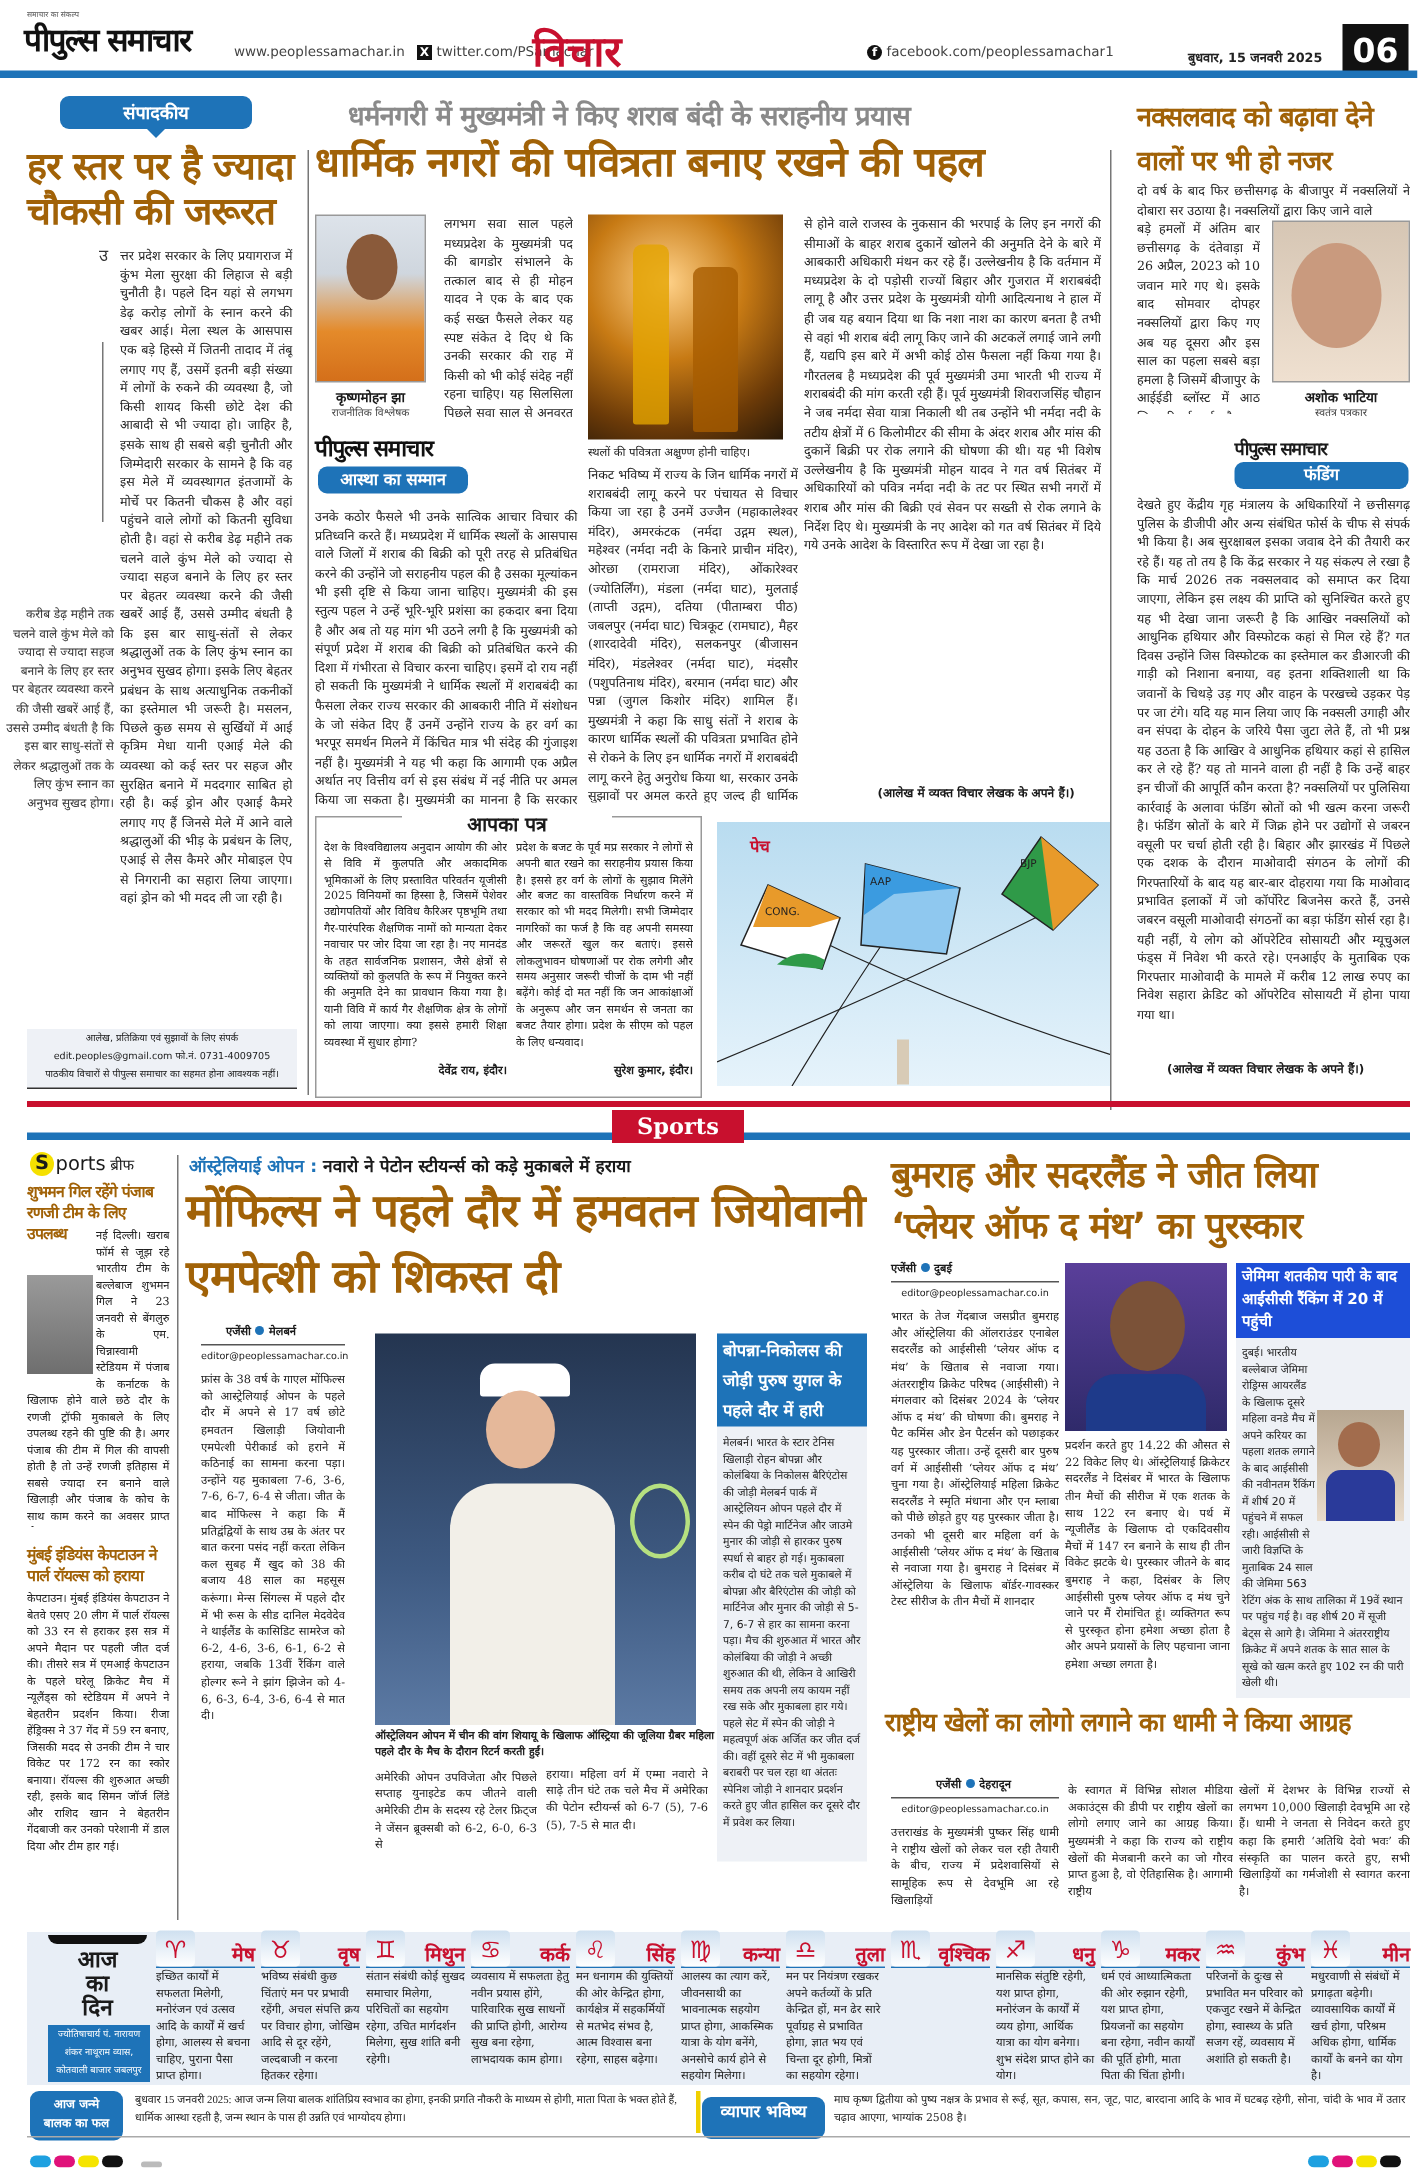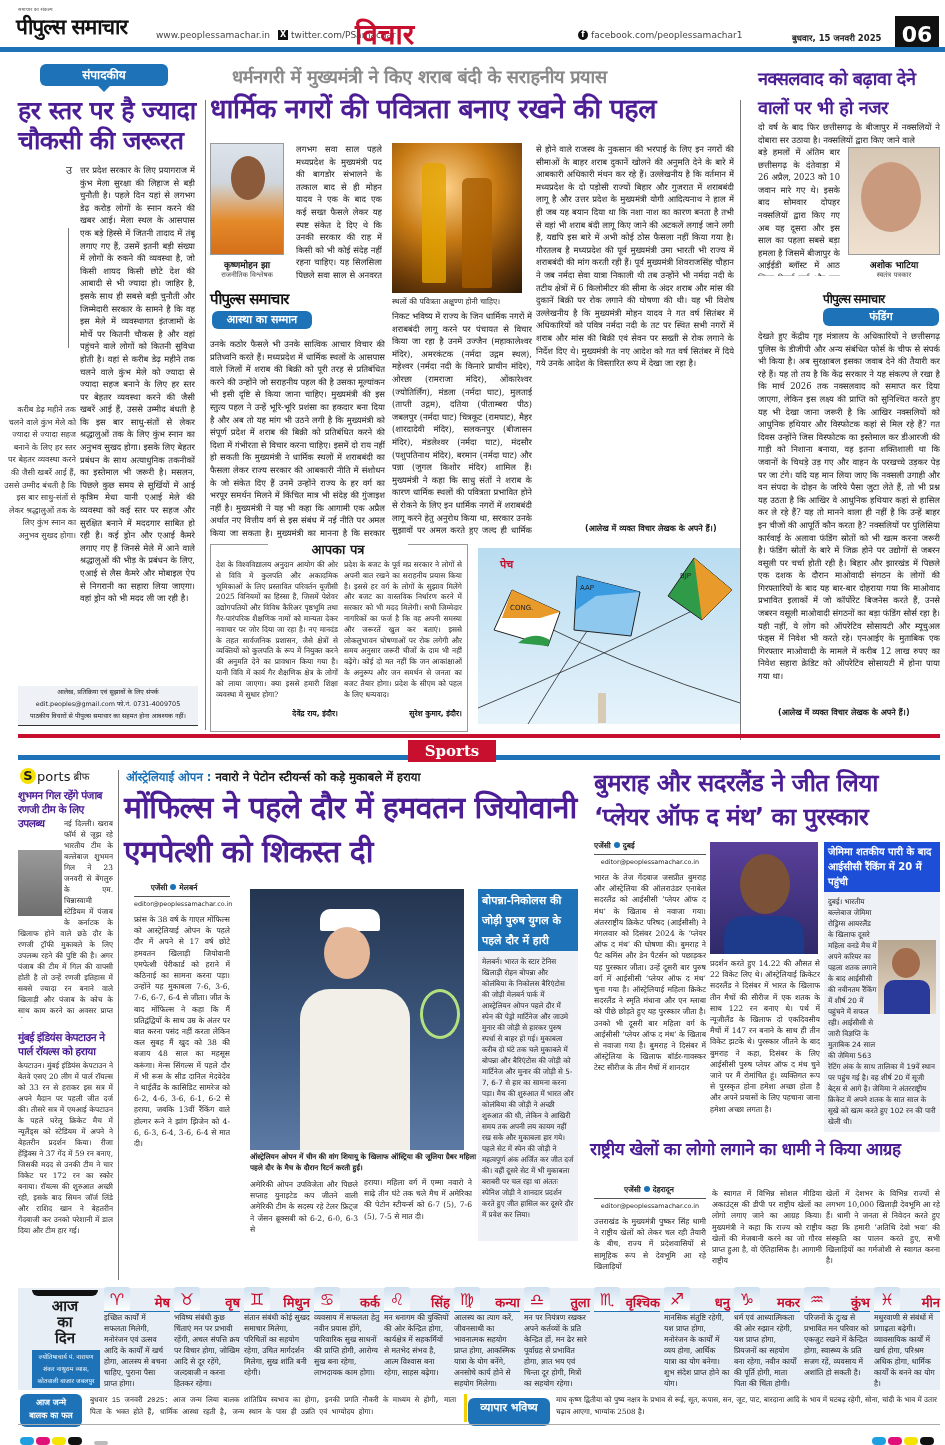--- a/index.html
+++ b/index.html
@@ -1,19 +1,19 @@
 <!DOCTYPE html>
 <html><head>
 <meta charset="utf-8">
 <style>
 *{box-sizing:border-box;margin:0;padding:0}
 body{width:945px;height:1445px;background:#fff;font-family:"DejaVu Sans",sans-serif;color:#1a1a1a;position:relative;overflow:hidden}
 .abs{position:absolute}
 .body-text{font-family:"DejaVu Serif",serif;font-size:8.4px;line-height:12.6px;text-align:justify;color:#222;overflow:hidden}
-.hd{font-family:"DejaVu Sans",sans-serif;font-weight:bold;color:#4c1d95;letter-spacing:-0.5px}
+.hd{font-family:"DejaVu Sans",sans-serif;font-weight:bold;color:#a16207;letter-spacing:-0.5px}
 
 .masthead{left:16px;top:12px;font-size:21px;font-weight:bold;color:#111;letter-spacing:-1px}
 .topline{left:0;top:47px;width:945px;height:5px;background:#1e73b8}
 .pagebox{left:895px;top:16px;width:44px;height:36px;background:#111;color:#fff;font-size:22px;font-weight:bold;display:flex;align-items:center;justify-content:center}
 .smallurl{font-size:9px;color:#444}
 .section{left:355px;top:14px;font-size:28px;font-weight:bold;color:#c8102e}
 
 .tag-blue{background:#1e73b8;color:#fff;border-radius:6px;text-align:center;font-weight:bold}
 .pill-blue{background:#1e73b8;color:#fff;border-radius:6px;font-weight:bold;text-align:center}
 .vline{background:#777;width:1px}
@@ -280,21 +280,21 @@
         <span>मीन</span>
       </div>
       <div class="zodiac">मधुरवाणी से संबंधों में प्रगाढ़ता बढ़ेगी। व्यावसायिक कार्यों में खर्च होगा, परिश्रम अधिक होगा, धार्मिक कार्यों के बनने का योग है।</div>
     </div>
 </div>
 
 <div class="abs pill-blue" style="left:20px;top:1394px;width:62px;height:33px;font-size:8px;line-height:13px;padding-top:2px">
   <div>आज जन्मे</div>
   <div>बालक का फल</div>
 </div>
-<div class="abs" style="left:90px;top:1394px;width:370px;font-family:Liberation Mono, monospace;font-size:7.2px;line-height:12px;color:#222">बुधवार 15 जनवरी 2025: आज जन्म लिया बालक शांतिप्रिय स्वभाव का होगा, इनकी प्रगति नौकरी के माध्यम से होगी, माता पिता के भक्त होते हैं, धार्मिक आस्था रहती है, जन्म स्थान के पास ही उन्नति एवं भाग्योदय होगा।</div>
+<div class="abs" style="left:90px;top:1394px;width:370px;font-family:Liberation Serif, serif;font-size:7.2px;line-height:12px;color:#222">बुधवार 15 जनवरी 2025: आज जन्म लिया बालक शांतिप्रिय स्वभाव का होगा, इनकी प्रगति नौकरी के माध्यम से होगी, माता पिता के भक्त होते हैं, धार्मिक आस्था रहती है, जन्म स्थान के पास ही उन्नति एवं भाग्योदय होगा।</div>
 <div class="abs" style="left:464px;top:1394px;width:3px;height:28px;background:#f0d000"></div>
 <div class="abs pill-blue" style="left:468px;top:1398px;width:82px;height:28px;font-size:11px;line-height:20px">व्यापार भविष्य</div>
 <div class="abs" style="left:556px;top:1394px;width:384px;font-family:'DejaVu Serif',serif;font-size:7.2px;line-height:12px;color:#222">माघ कृष्ण द्वितीया को पुष्य नक्षत्र के प्रभाव से रूई, सूत, कपास, सन, जूट, पाट, बारदाना आदि के भाव में घटबढ़ रहेगी, सोना, चांदी के भाव में उतार चढ़ाव आएगा, भाग्यांक 2508 है।</div>
 
 <div class="abs" style="left:18px;top:1424px;width:922px;height:1px;background:#aaa"></div>
 <div class="abs" style="left:20px;top:1430px">
   <span class="cmy" style="background:#1ea0e0"></span><span class="cmy" style="background:#e0127a"></span><span class="cmy" style="background:#f5e400"></span><span class="cmy" style="background:#111"></span><span class="cmy" style="background:#bbb;margin-left:10px;height:4px"></span>
 </div>
 <div class="abs" style="left:872px;top:1430px">
   <span class="cmy" style="background:#1ea0e0"></span><span class="cmy" style="background:#e0127a"></span><span class="cmy" style="background:#f5e400"></span><span class="cmy" style="background:#111"></span>

